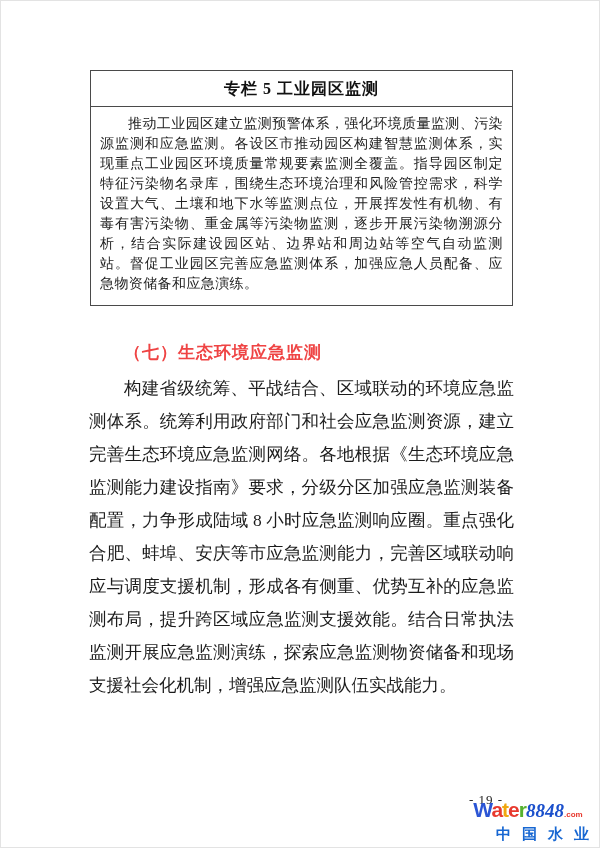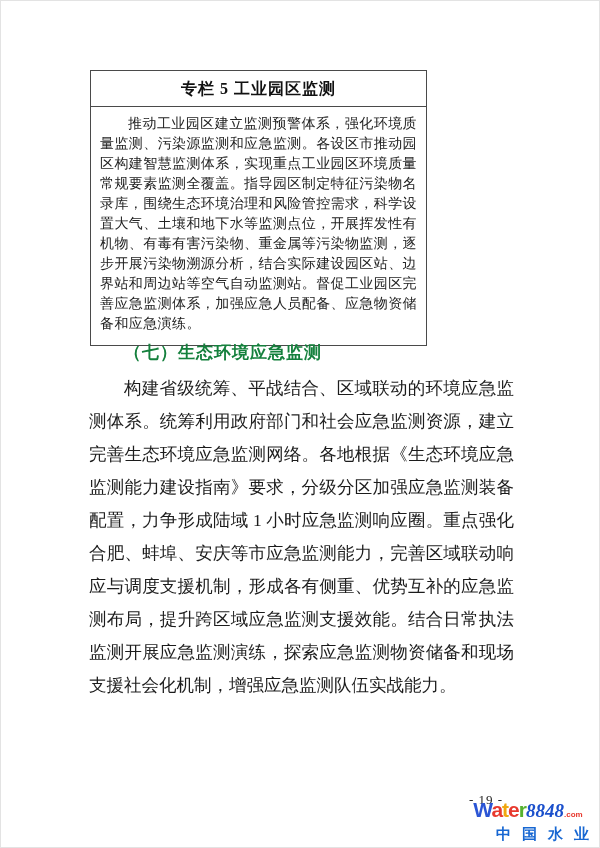--- a/index.html
+++ b/index.html
@@ -11,21 +11,21 @@
     position: relative;
     overflow: hidden;
     border: 1px solid #e3e3e3;
   }
   .page { position: absolute; inset: 0; }
 
   
   .callout-box {
     position: absolute;
     left: 89px; top: 69px;
-    width: 337px;
+    width: 423px;
     border: 1px solid #4a4a4a;
     background: #ffffff;
   }
   .callout-title {
     height: 36px;
     line-height: 36px;
     text-align: center;
     font-size: 16px;
     font-weight: bold;
     letter-spacing: 1px;
@@ -45,21 +45,21 @@
 
   
   .section-heading {
     position: absolute;
     left: 89px; top: 340px;
     width: 423px;
     font-size: 17px;
     font-weight: bold;
     text-indent: 2em;
     letter-spacing: 1px;
-    color: #15803d;
+    color: #ef4444;
   }
   .section-paragraph {
     position: absolute;
     left: 88px; top: 371px;
     width: 425px;
     font-size: 17.5px;
     line-height: 33px;
     text-align: justify;
     text-justify: inter-ideograph;
     text-indent: 2em;
@@ -123,21 +123,21 @@
 
 <div class="page">
 
   <div class="callout-box">
     <div class="callout-title">专栏 5  工业园区监测</div>
     <div class="callout-body">推动工业园区建立监测预警体系，强化环境质量监测、污染源监测和应急监测。各设区市推动园区构建智慧监测体系，实现重点工业园区环境质量常规要素监测全覆盖。指导园区制定特征污染物名录库，围绕生态环境治理和风险管控需求，科学设置大气、土壤和地下水等监测点位，开展挥发性有机物、有毒有害污染物、重金属等污染物监测，逐步开展污染物溯源分析，结合实际建设园区站、边界站和周边站等空气自动监测站。督促工业园区完善应急监测体系，加强应急人员配备、应急物资储备和应急演练。</div>
   </div>
 
   <div class="section-heading">（七）生态环境应急监测</div>
 
-  <p class="section-paragraph">构建省级统筹、平战结合、区域联动的环境应急监测体系。统筹利用政府部门和社会应急监测资源，建立完善生态环境应急监测网络。各地根据《生态环境应急监测能力建设指南》要求，分级分区加强应急监测装备配置，力争形成陆域 1 小时应急监测响应圈。重点强化合肥、蚌埠、安庆等市应急监测能力，完善区域联动响应与调度支援机制，形成各有侧重、优势互补的应急监测布局，提升跨区域应急监测支援效能。结合日常执法监测开展应急监测演练，探索应急监测物资储备和现场支援社会化机制，增强应急监测队伍实战能力。</p>
+  <p class="section-paragraph">构建省级统筹、平战结合、区域联动的环境应急监测体系。统筹利用政府部门和社会应急监测资源，建立完善生态环境应急监测网络。各地根据《生态环境应急监测能力建设指南》要求，分级分区加强应急监测装备配置，力争形成陆域 8 小时应急监测响应圈。重点强化合肥、蚌埠、安庆等市应急监测能力，完善区域联动响应与调度支援机制，形成各有侧重、优势互补的应急监测布局，提升跨区域应急监测支援效能。结合日常执法监测开展应急监测演练，探索应急监测物资储备和现场支援社会化机制，增强应急监测队伍实战能力。</p>
 
   <div class="page-number">- 19 -</div>
 
   <div class="watermark">
     <div class="wm-logo-line">
       <span class="wm-word" style="color: rgb(43, 85, 213);">W</span><span class="wm-word" style="color: rgb(232, 57, 46);">a</span><span class="wm-word" style="color: rgb(240, 168, 16);">t</span><span class="wm-word" style="color: rgb(232, 57, 46);">e</span><span class="wm-word" style="color: rgb(86, 178, 46);">r</span><span class="wm-number" style="color: rgb(27, 80, 204);">8848</span><span class="wm-tld" style="color: rgb(232, 57, 46);">.com</span>
     </div>
     <div class="wm-chinese" style="color: rgb(23, 103, 210);">中国水业网</div>
   </div>
 

